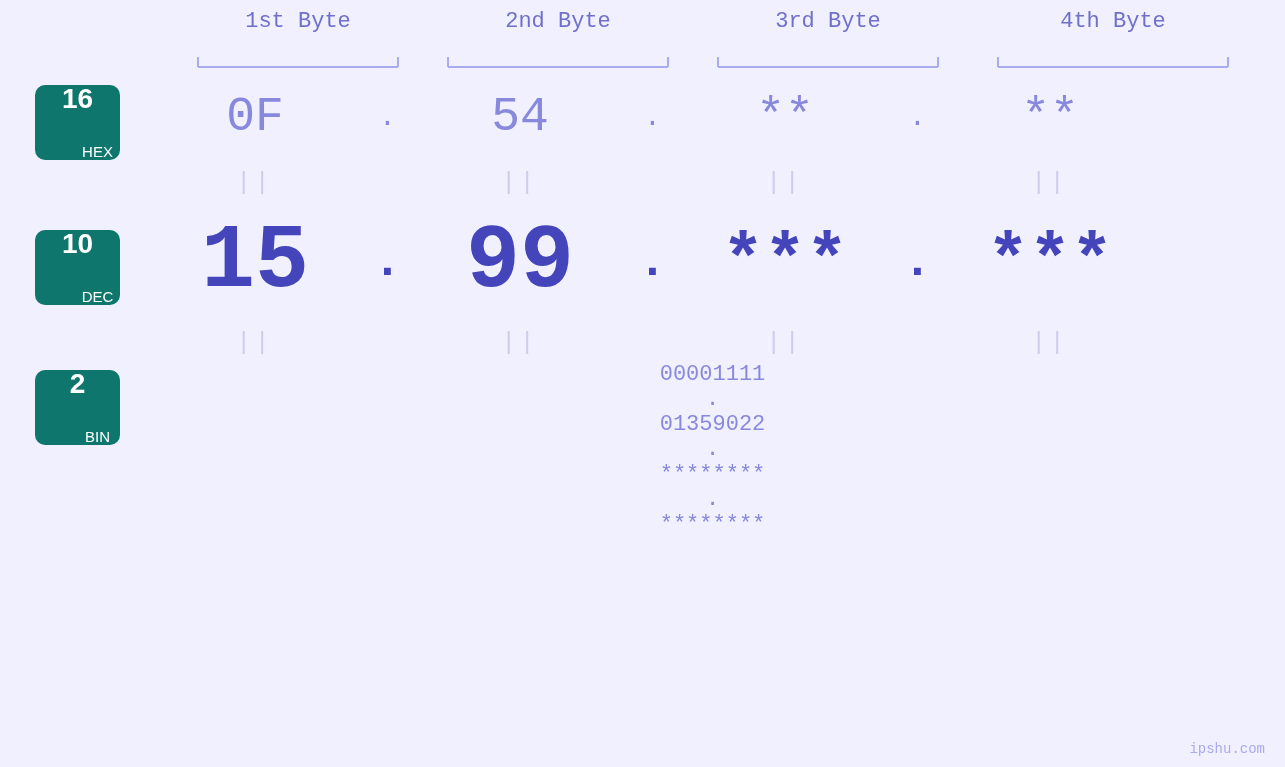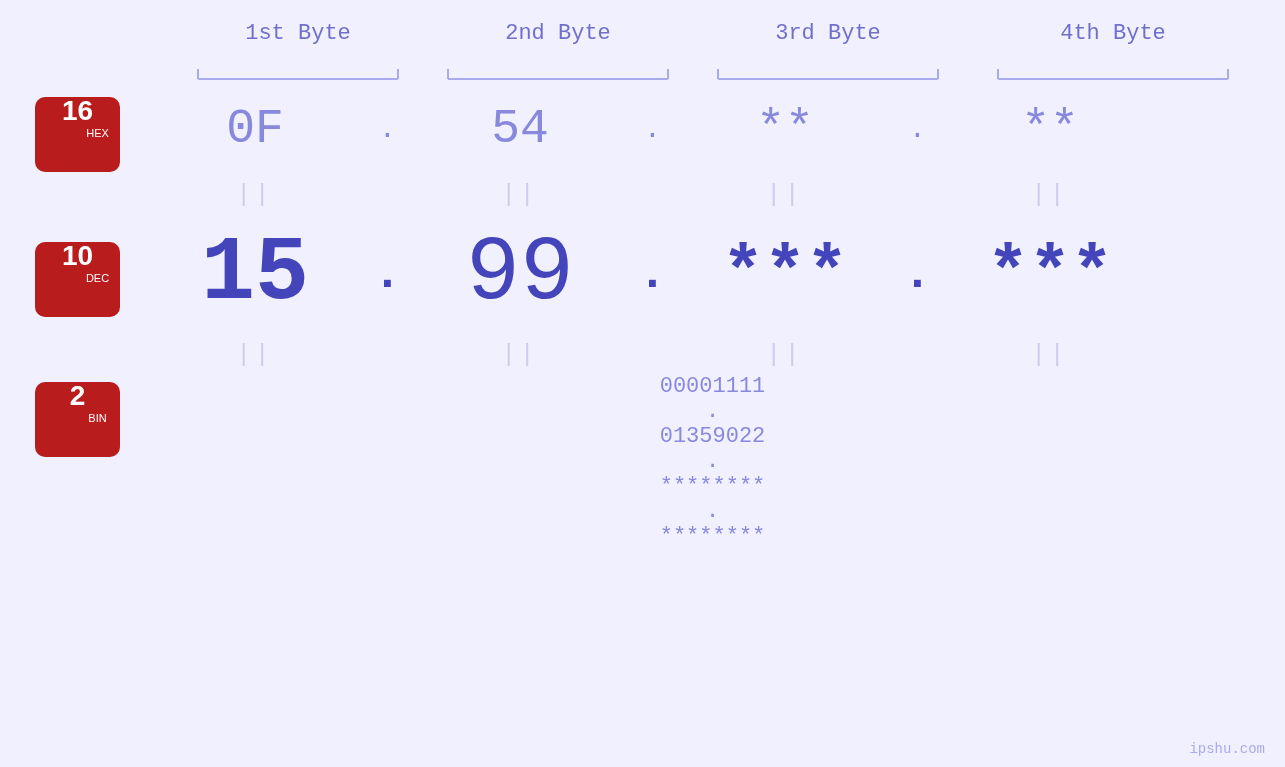--- a/index.html
+++ b/index.html
@@ -19,39 +19,39 @@
       position: relative;
       display: flex;
       flex-direction: column;
       align-items: center;
       justify-content: flex-start;
     }
 
     .base-badge {
       width: 85px;
       height: 75px;
-      background: #b91c1c;
+      background: #0f766e;
       border-radius: 10px;
       display: flex;
       flex-direction: column;
       align-items: center;
-      justify-content: flex-start;
+      justify-content: space-between;
       color: white;
       margin-bottom: 0px;
     }
 
     .base-badge .num {
       font-size: 28px;
       font-weight: bold;
       font-family: Arial, sans-serif;
       line-height: 1;
     }
 
     .base-badge .lbl {
-      font-size: 11px;
+      font-size: 15px;
       font-family: Arial, sans-serif;
       font-weight: normal;
       margin-top: 2px;
       margin-left: 40px;
     }
 
     .data-row {
       display: flex;
       flex-direction: row;
       align-items: center;
@@ -96,21 +96,21 @@
       color: #aaaaee;
       font-size: 14px;
       font-family: 'Courier New', Courier, monospace;
     }
   </style>
 </head>
 <body>
 
 <div class="container">
 
-  <div style="display:flex; flex-direction:row; width:1100px; margin-left:140px; margin-top:14px; position:relative;justify-content:center;">
+  <div style="display:flex; flex-direction:row; width:1100px; margin-left:140px; margin-top:2px; position:relative;justify-content:center;">
 
     <svg width="1100" height="70">
 
       <line x1="35" y1="55" x2="35" y2="65" stroke="#aaaaee" stroke-width="2"></line>
       <line x1="35" y1="65" x2="235" y2="65" stroke="#aaaaee" stroke-width="2"></line>
       <line x1="235" y1="55" x2="235" y2="65" stroke="#aaaaee" stroke-width="2"></line>
       <text x="135" y="25" text-anchor="middle" fill="#7070cc" font-size="22" font-family="Courier New, monospace">1st Byte</text>
 
       <line x1="285" y1="55" x2="285" y2="65" stroke="#aaaaee" stroke-width="2"></line>
       <line x1="285" y1="65" x2="505" y2="65" stroke="#aaaaee" stroke-width="2"></line>
@@ -188,21 +188,21 @@
         <div style="width:230px; text-align:center; color:#ccccee; font-size:24px; letter-spacing:4px;">||</div>
         <div style="width:35px;"></div>
         <div style="width:230px; text-align:center; color:#ccccee; font-size:24px; letter-spacing:4px;">||</div>
       </div>
 
       <div class="data-row dec-row" style="display:flex; align-items:center; height:120px;">
         <div class="byte-cell" style="width:230px; text-align:center; font-size:90px; color:#4444bb; font-weight:bold; font-family:'Courier New',monospace;">
           <span>15</span>
         </div>
         <div style="width:35px; text-align:center; color:#4444bb; font-size:48px; font-weight:bold;">.</div>
-        <div class="byte-cell" style="width:230px; text-align:left; font-size:90px; color:#4444bb; font-weight:normal; font-family:'Courier New',monospace;">
+        <div class="byte-cell" style="width:230px; text-align:left; font-size:90px; color:#4444bb; font-weight:bold; font-family:'Courier New',monospace;">
           <span>99</span>
         </div>
         <div style="width:35px; text-align:center; color:#4444bb; font-size:48px; font-weight:bold;">.</div>
         <div class="byte-cell" style="width:230px; text-align:center; font-size:70px; color:#4444bb; font-weight:bold; font-family:'Courier New',monospace;">
           <span>***</span>
         </div>
         <div style="width:35px; text-align:center; color:#4444bb; font-size:48px; font-weight:bold;">.</div>
         <div class="byte-cell" style="width:230px; text-align:center; font-size:70px; color:#4444bb; font-weight:bold; font-family:'Courier New',monospace;">
           <span>***</span>
         </div>

